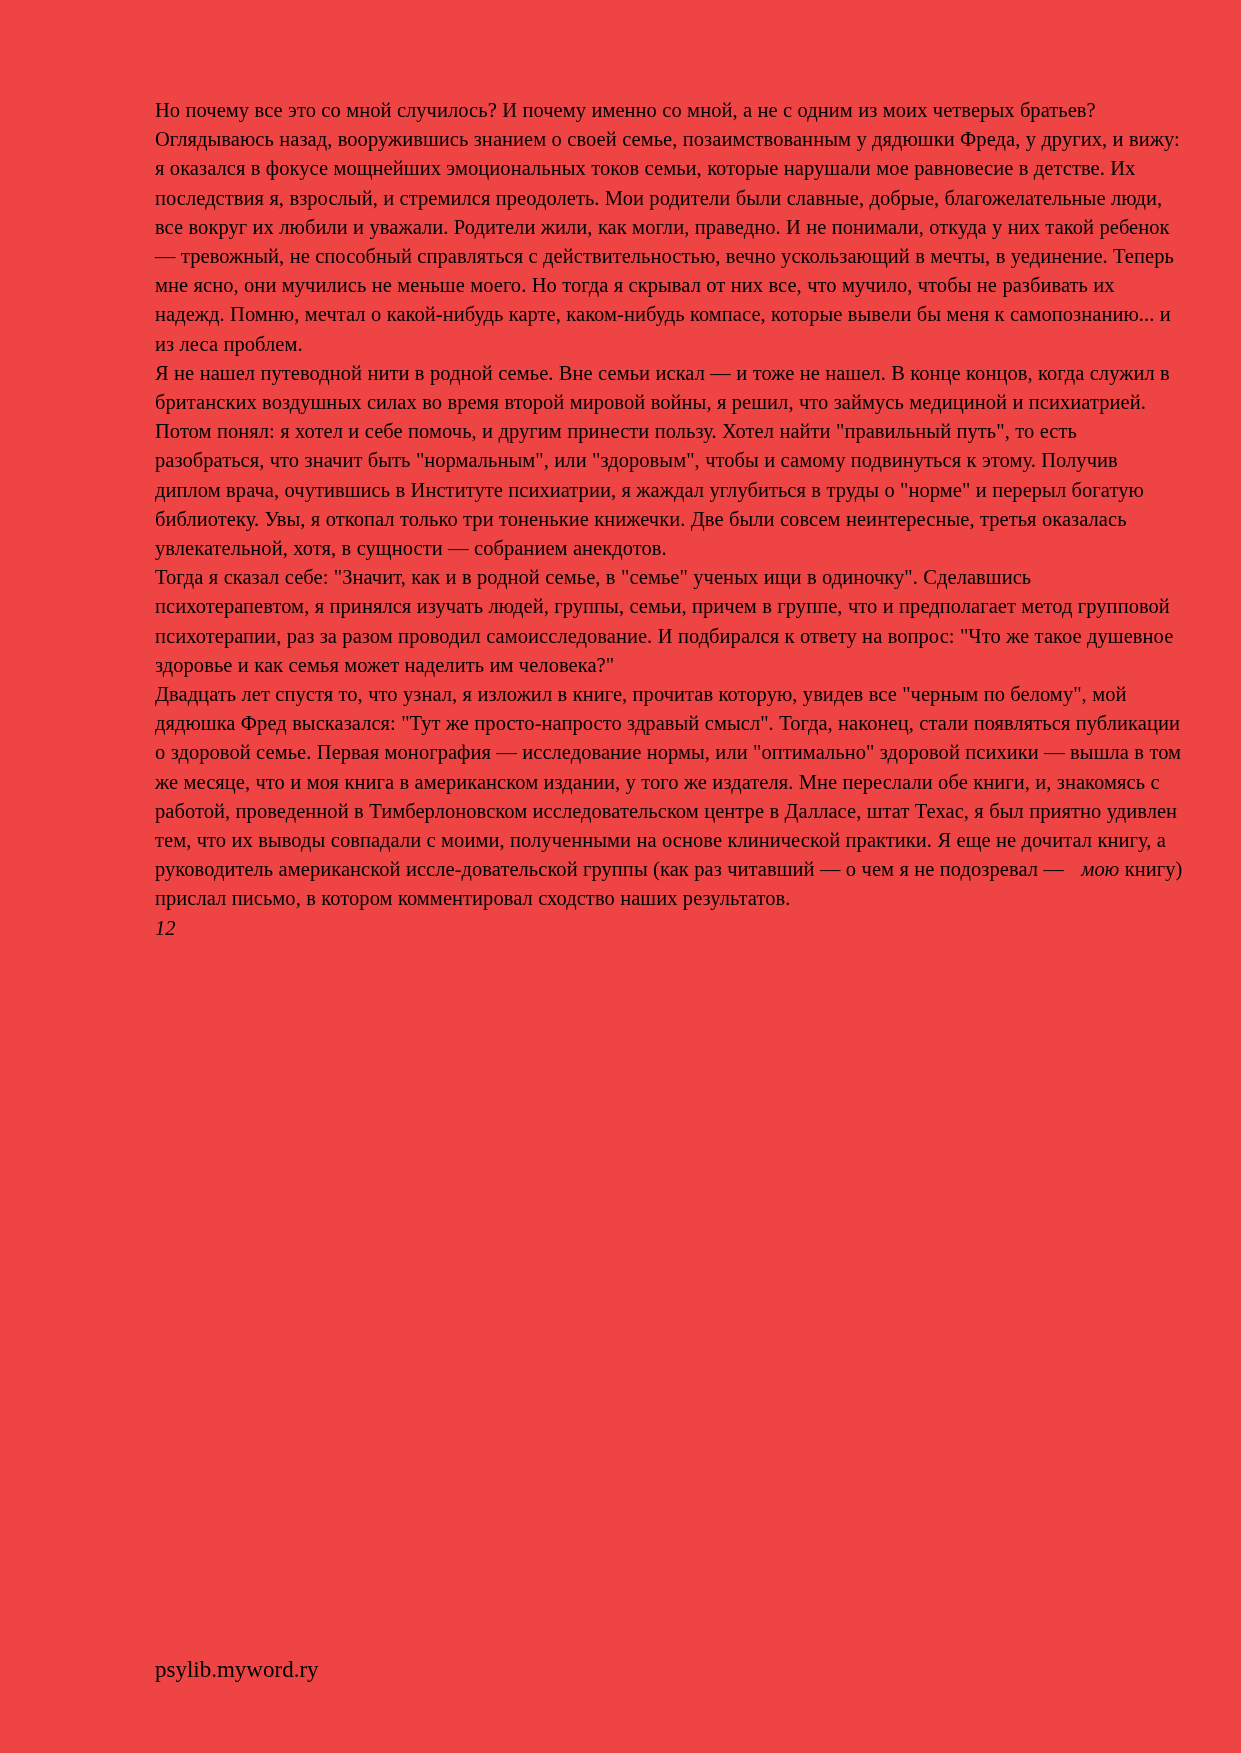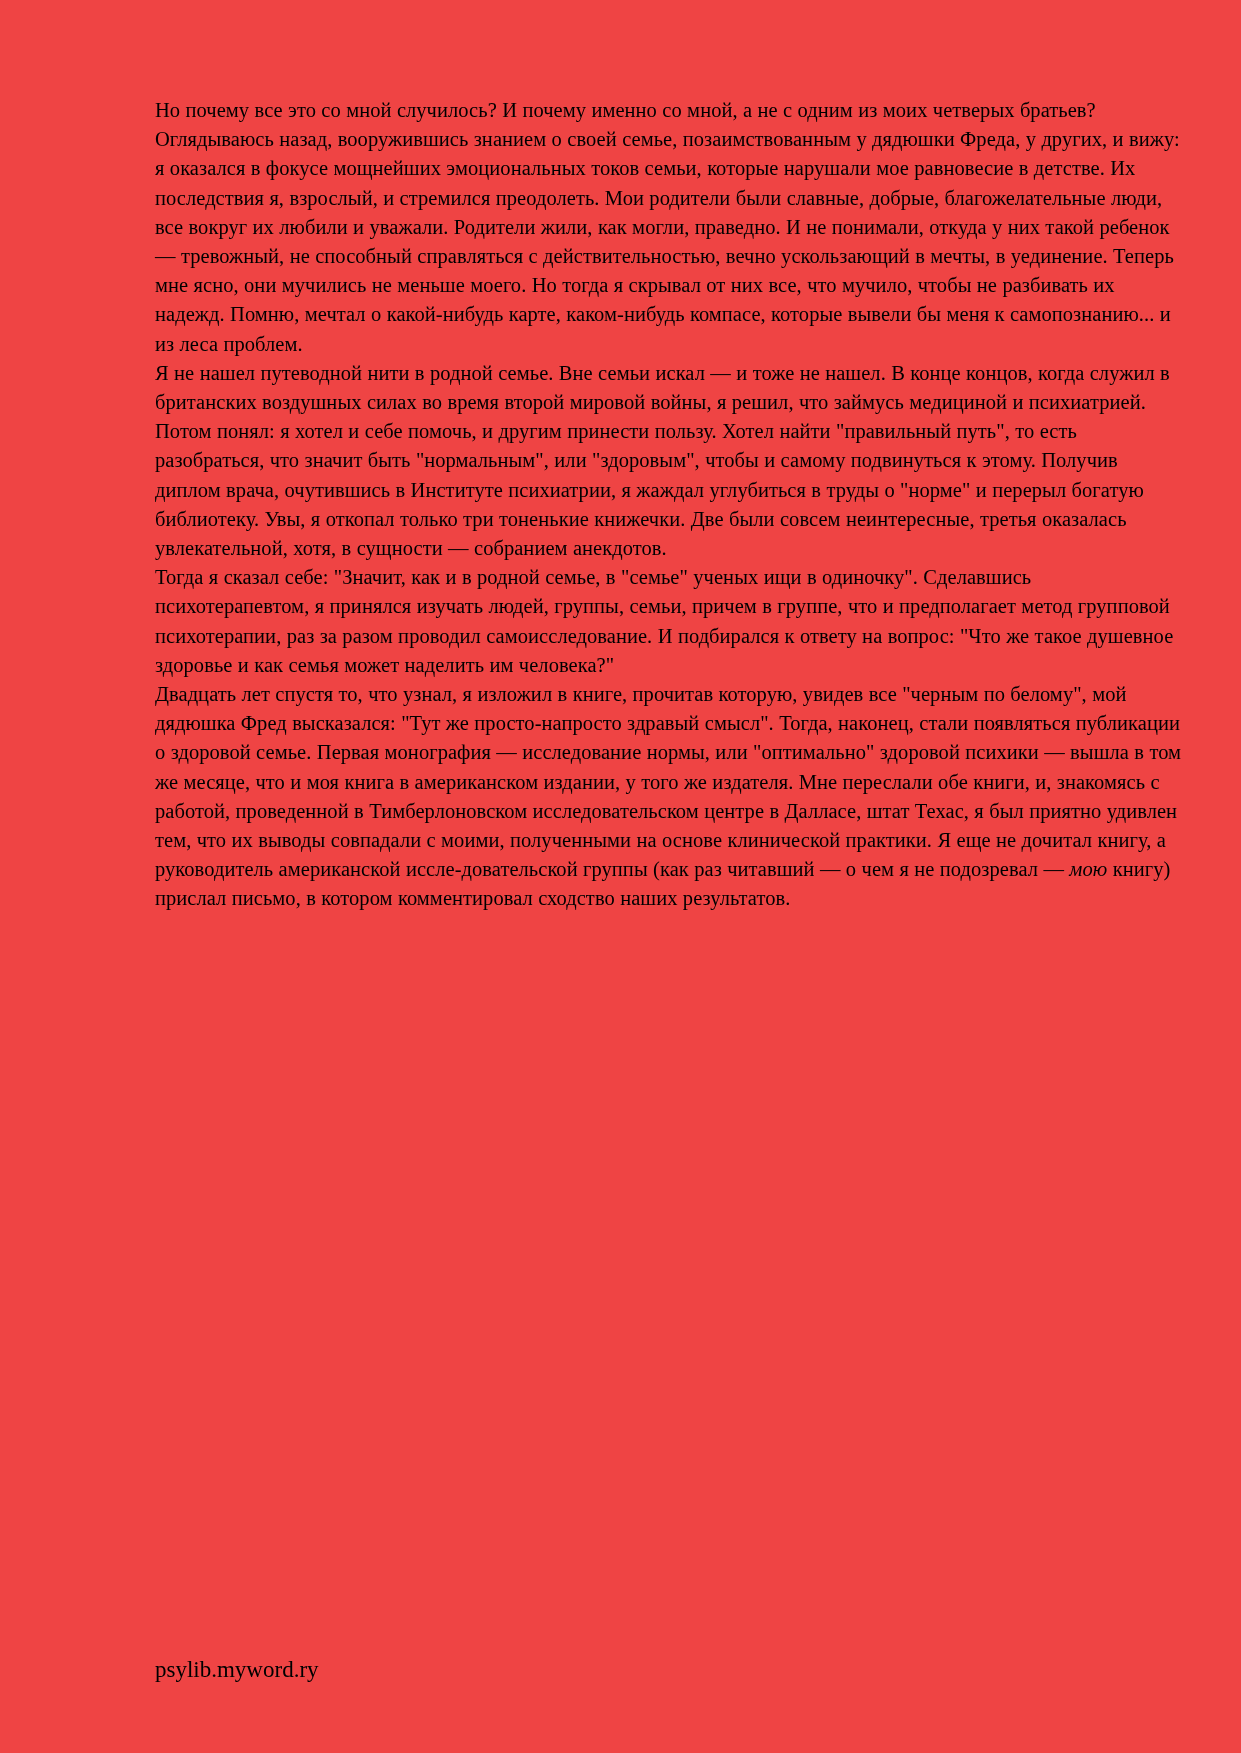--- a/index.html
+++ b/index.html
@@ -36,20 +36,21 @@
     padding: 0;
     text-indent: 0;
   }
   .page-number {
     margin: 0;
     padding: 0;
     font-style: italic;
   }
   em.em-word {
     font-style: italic;
+    margin-left: 12px;
   }
   .footer {
     position: absolute;
     left: 155px;
     top: 1655px;
     font-size: 23px;
     line-height: 29px;
     color: #000000;
   }
 </style>
@@ -63,18 +64,19 @@
     <p class="para">Но почему все это со мной случилось? И почему именно со мной, а не с одним из моих четверых братьев? Оглядываюсь назад, вооружившись знанием о своей семье, позаимствованным у дядюшки Фреда, у других, и вижу: я оказался в фокусе мощнейших эмоциональных токов семьи, которые нарушали мое равновесие в детстве. Их последствия я, взрослый, и стремился преодолеть. Мои родители были славные, добрые, благожелательные люди, все вокруг их любили и уважали. Родители жили, как могли, праведно. И не понимали, откуда у них такой ребенок — тревожный, не способный справляться с действительностью, вечно ускользающий в мечты, в уединение. Теперь мне ясно, они мучились не меньше моего. Но тогда я скрывал от них все, что мучило, чтобы не разбивать их надежд. Помню, мечтал о какой-нибудь карте, каком-нибудь компасе, которые вывели бы меня к самопознанию... и из леса проблем.</p>
 
     <p class="para">Я не нашел путеводной нити в родной семье. Вне семьи искал — и тоже не нашел. В конце концов, когда служил в британских воздушных силах во время второй мировой войны, я решил, что займусь медициной и психиатрией. Потом понял: я хотел и себе помочь, и другим принести пользу. Хотел найти "правильный путь", то есть разобраться, что значит быть "нормальным", или "здоровым", чтобы и самому подвинуться к этому. Получив диплом врача, очутившись в Институте психиатрии, я жаждал углубиться в труды о "норме" и перерыл богатую библиотеку. Увы, я откопал только три тоненькие книжечки. Две были совсем неинтересные, третья оказалась увлекательной, хотя, в сущности — собранием анекдотов.</p>
 
     <p class="para">Тогда я сказал себе: "Значит, как и в родной семье, в "семье" ученых ищи в одиночку". Сделавшись психотерапевтом, я принялся изучать людей, группы, семьи, причем в группе, что и предполагает метод групповой психотерапии, раз за разом проводил самоисследование. И подбирался к ответу на вопрос: "Что же такое душевное здоровье и как семья может наделить им человека?"</p>
 
     <p class="para"><span>Двадцать лет спустя то, что узнал, я изложил в книге, прочитав которую, увидев все "черным по белому", мой дядюшка Фред высказался: "Тут же просто-напросто здравый смысл". Тогда, наконец, стали появляться публикации о здоровой семье. Первая монография — исследование нормы, или "оптимально" здоровой психики — вышла в том же месяце, что и моя книга в американском издании, у того же издателя. Мне переслали обе книги, и, знакомясь с работой, проведенной в Тимберлоновском исследовательском центре в Далласе, штат Техас, я был приятно удивлен тем, что их выводы совпадали с моими, полученными на основе клинической практики. Я еще не дочитал книгу, а руководитель американской иссле-довательской группы (как раз читавший — о чем я не подозревал — </span><em class="em-word">мою</em><span> книгу) прислал письмо, в котором комментировал сходство наших результатов.</span></p>
 
 
 
+    <p class="page-number">12</p>
 
   </div>
 
   <div class="footer">psylib.myword.ry</div>
 
 </div>
 
 </body></html>

